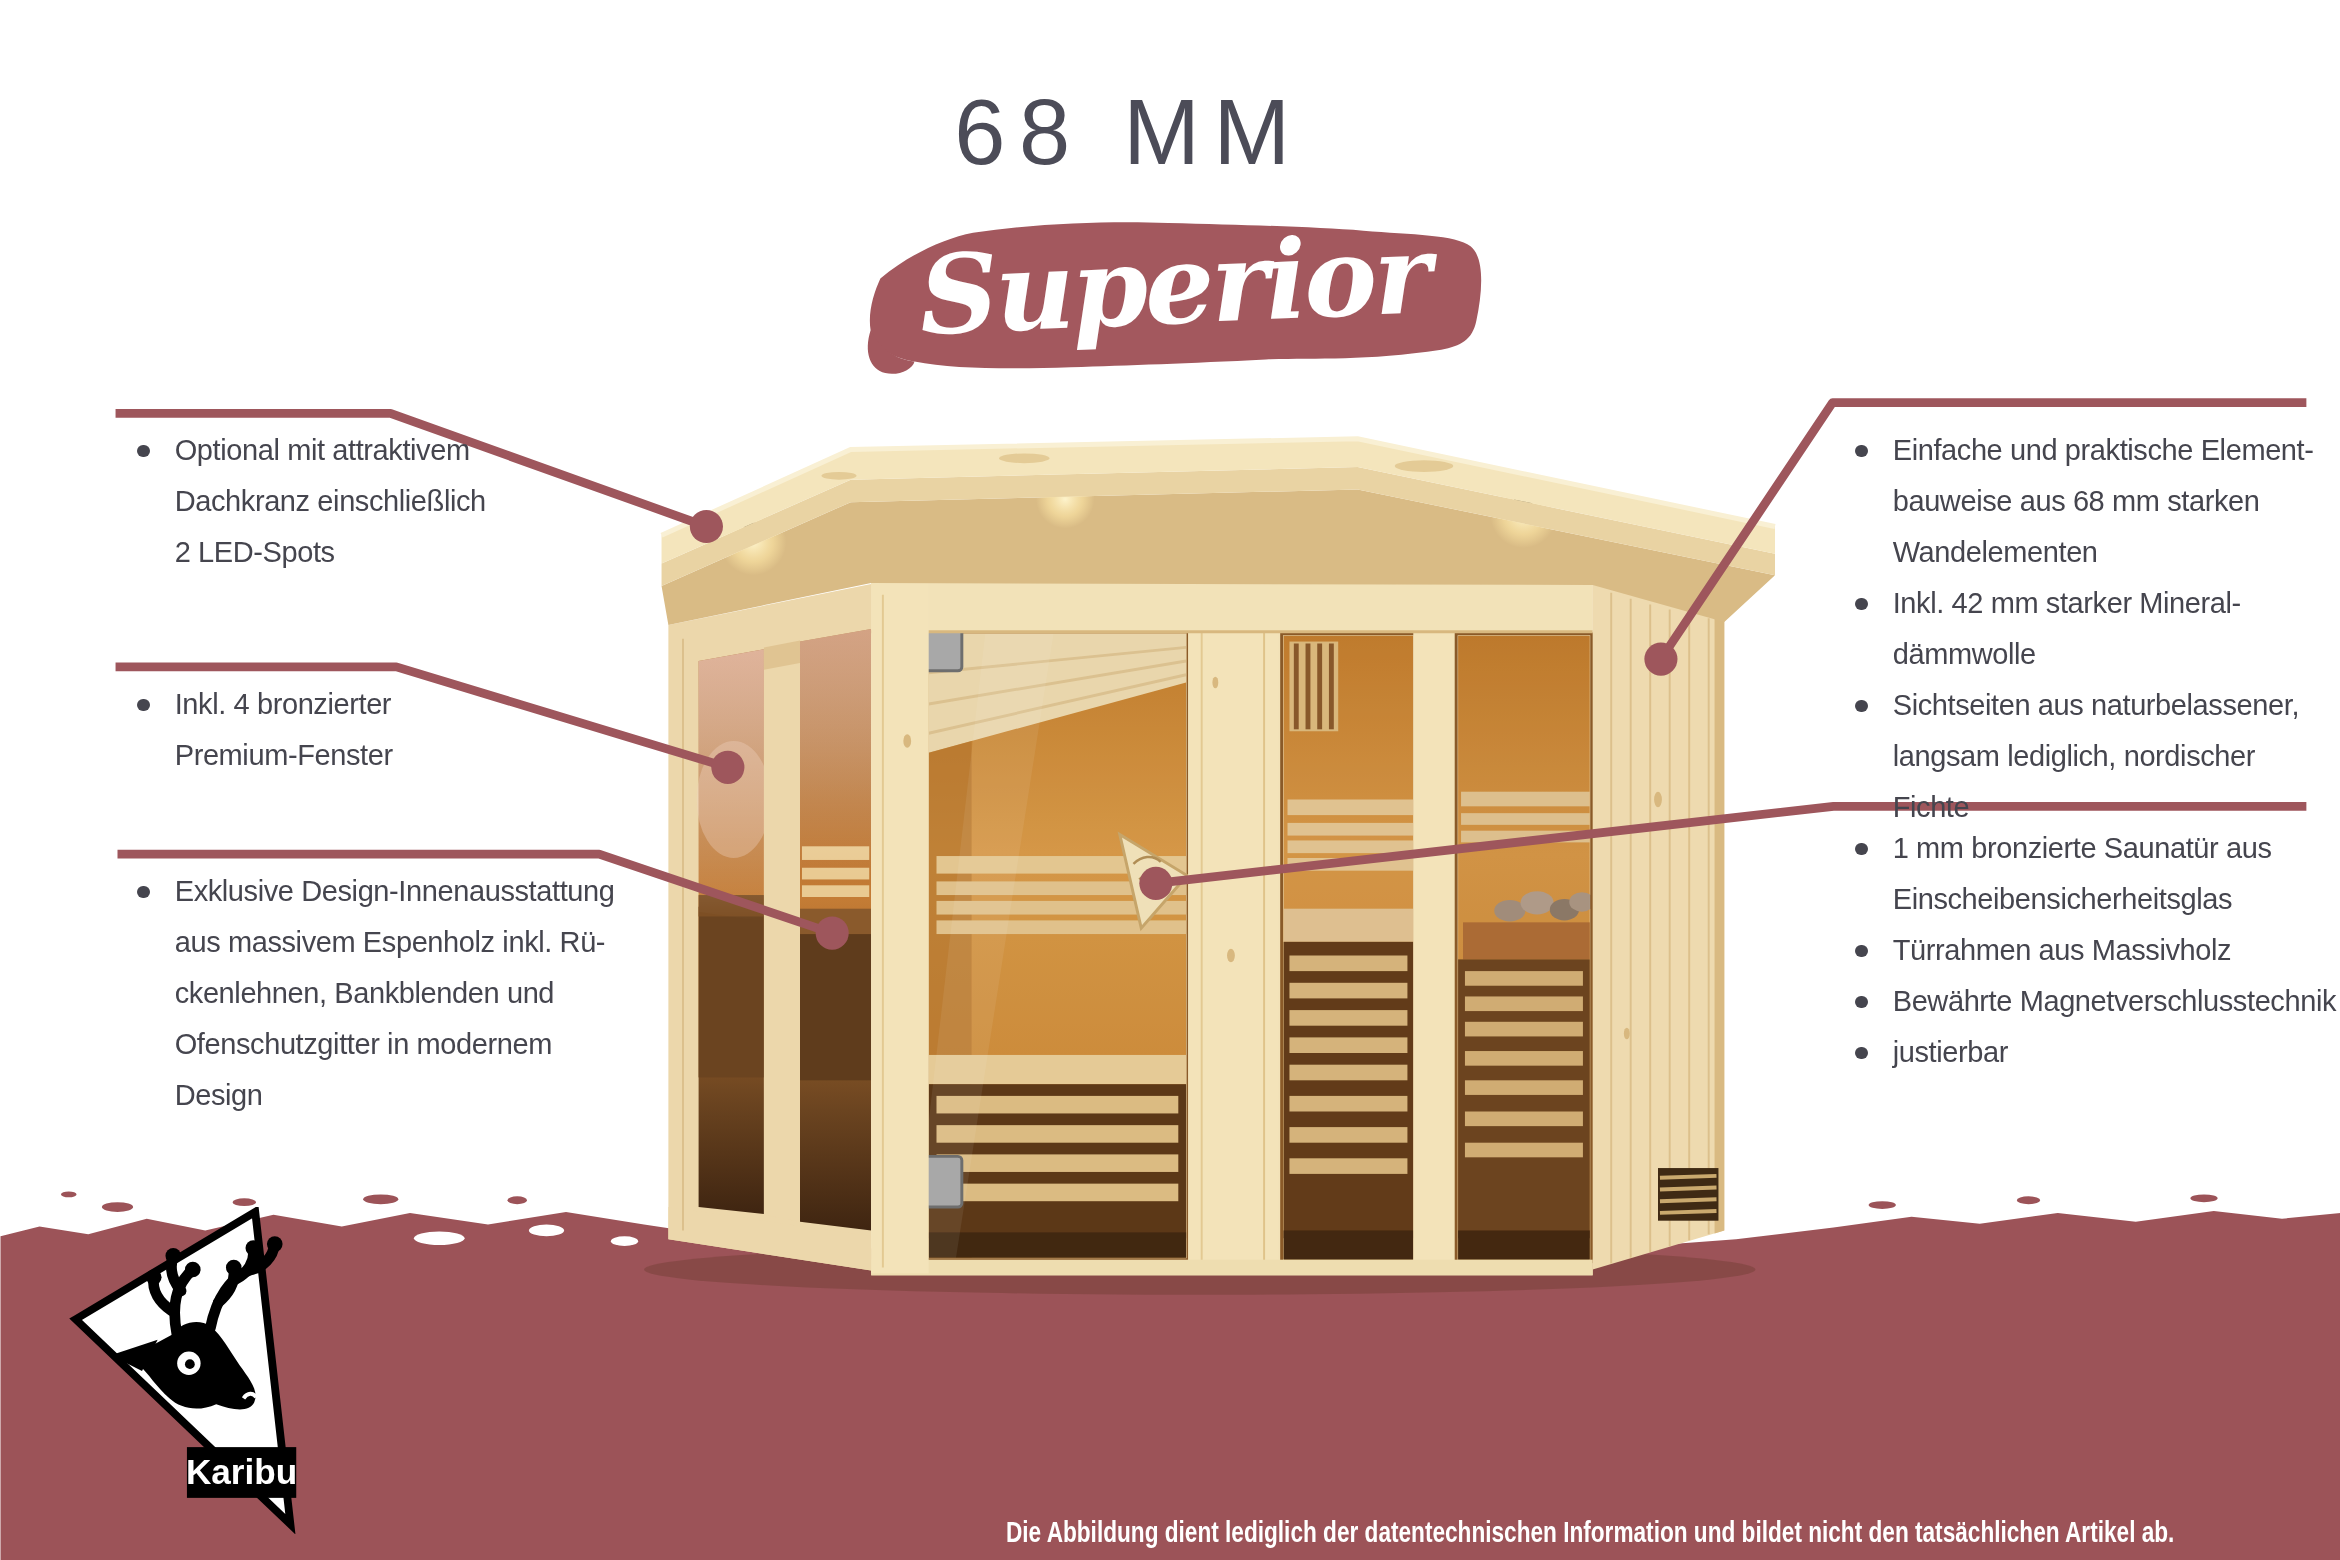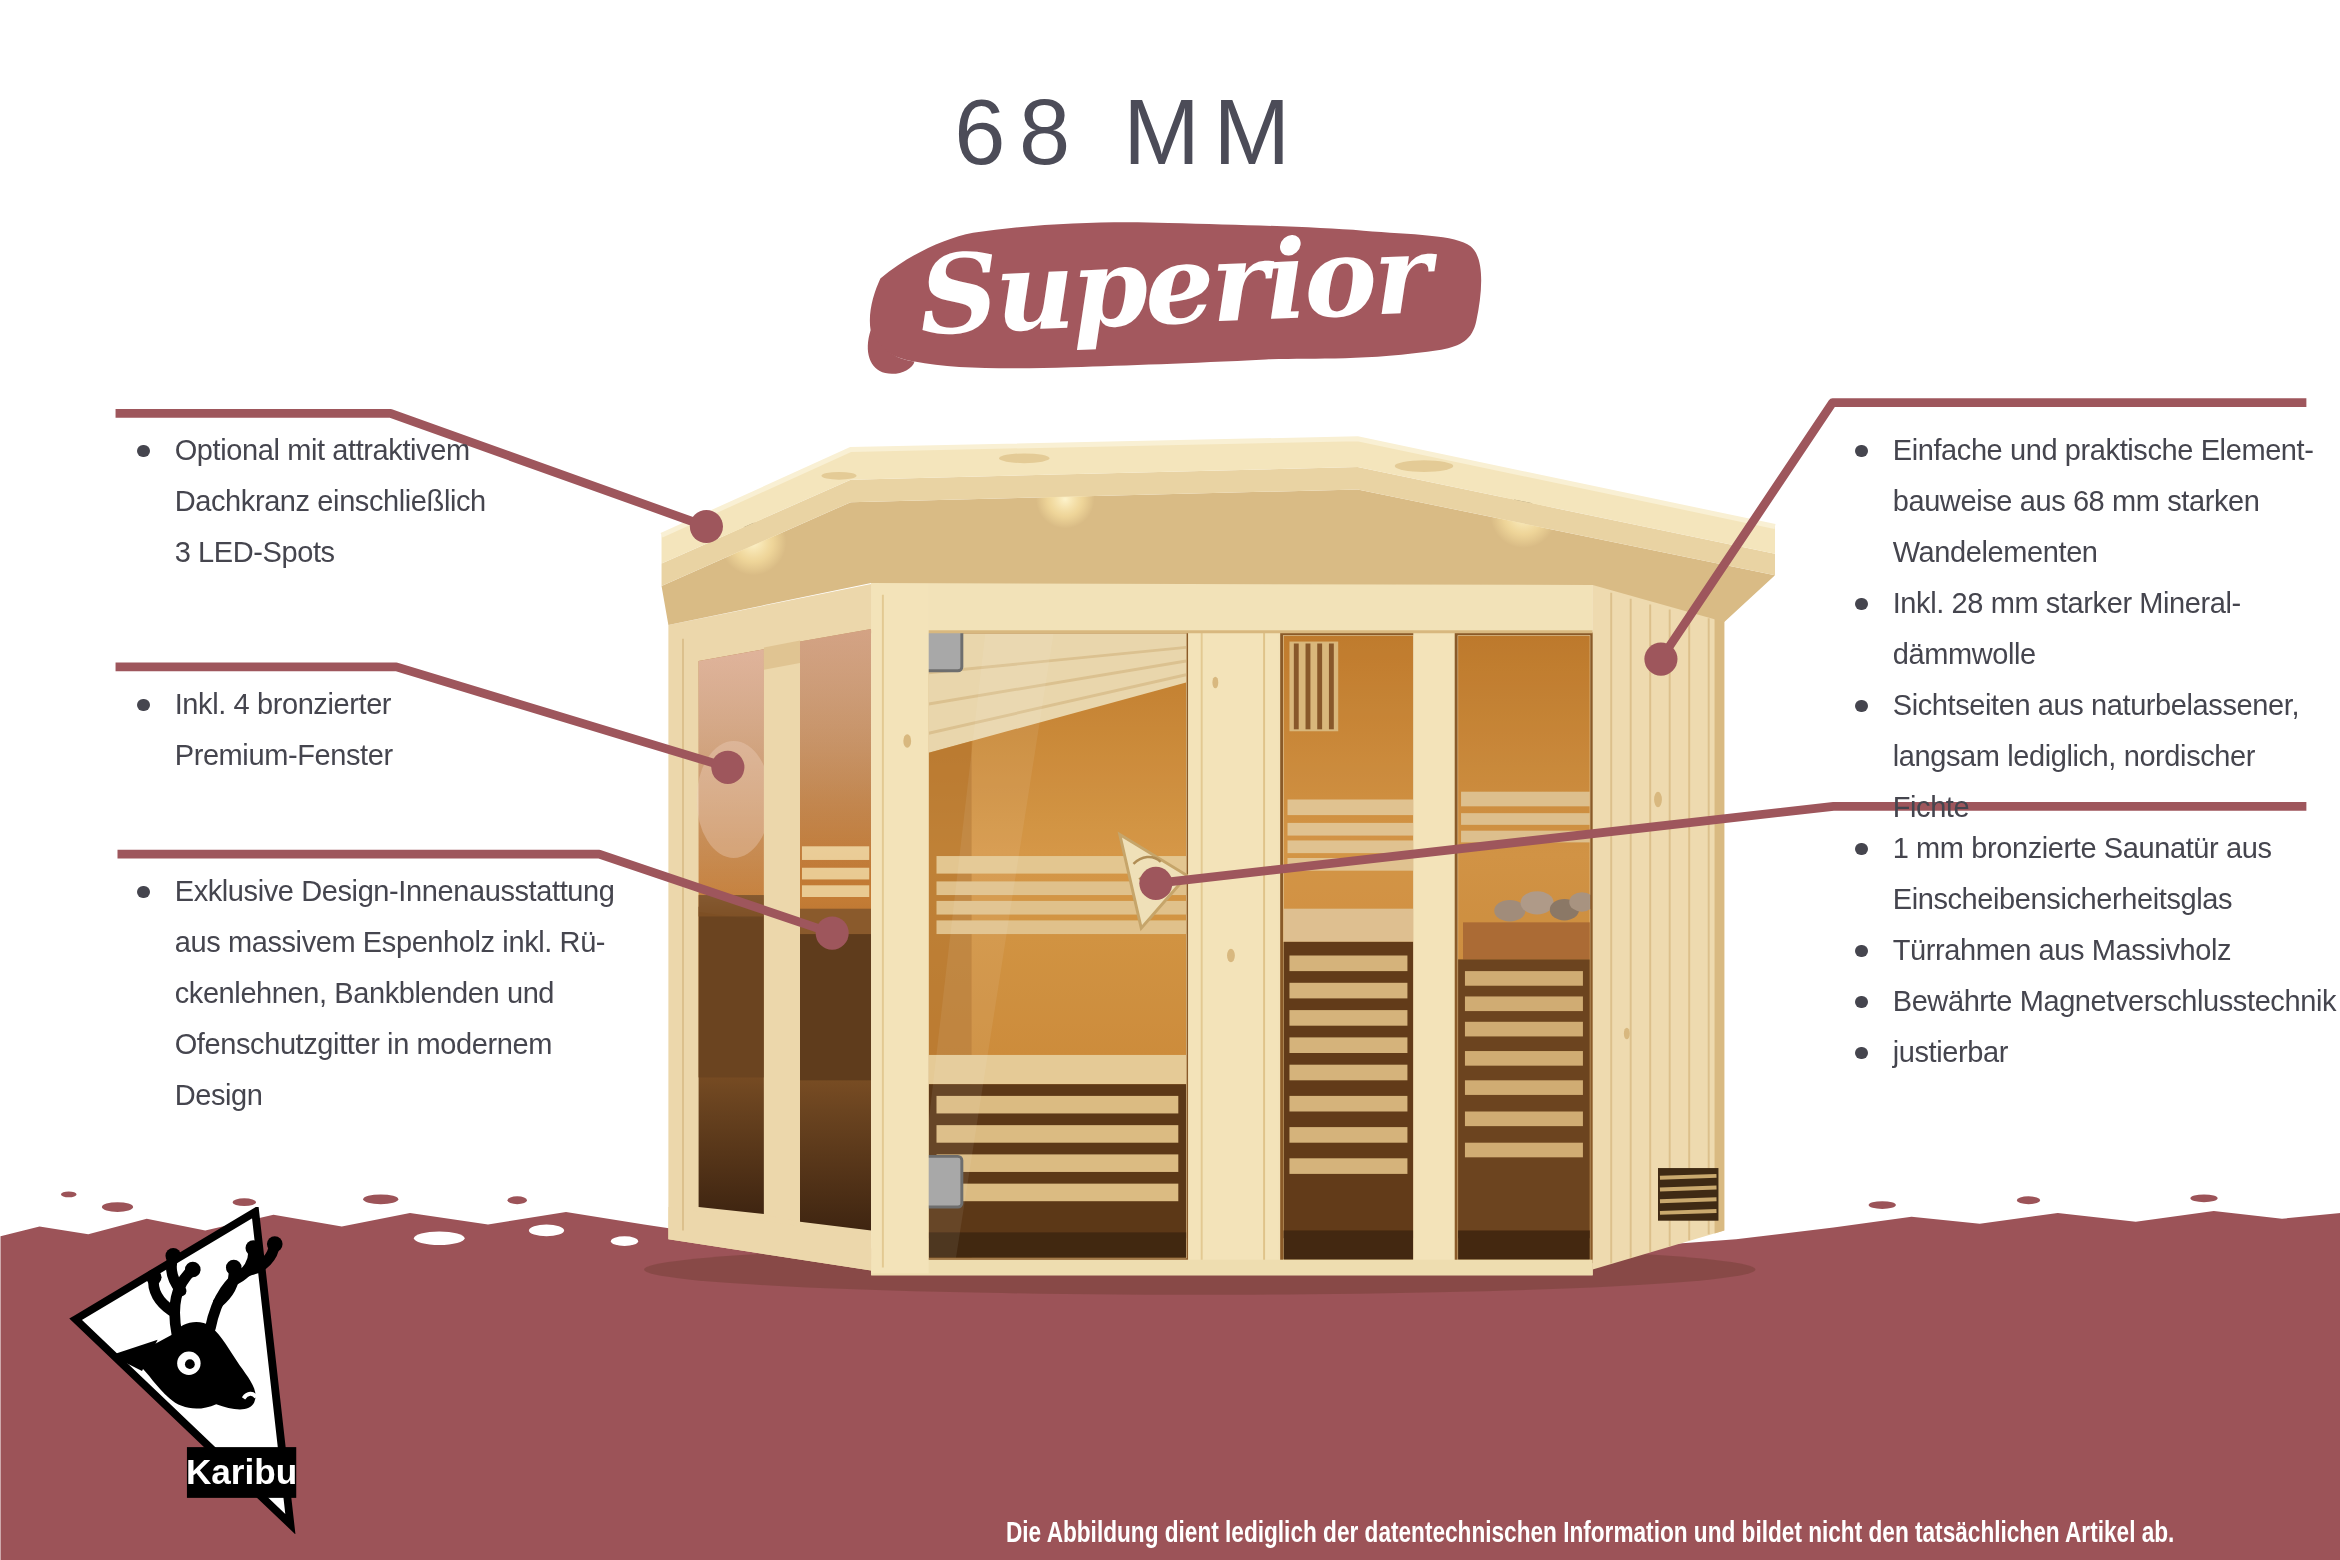--- a/index.html
+++ b/index.html
@@ -316,21 +316,21 @@
     <path fill="#A3585E" d="M15,118 C8,140 14,158 30,162 C44,165 58,158 60,150 C40,148 24,136 15,118 Z"></path>
   </svg>
   <span class="script">Superior</span>
 </div>
 
 <div class="abs callout" style="left:137px;top:425px">
   <span class="bullet"></span>
   <div class="lines stack">
     <div>Optional mit attraktivem</div>
     <div>Dachkranz einschließlich</div>
-    <div>3 LED-Spots</div>
+    <div>2 LED-Spots</div>
   </div>
 </div>
 
 <div class="abs callout" style="left:137px;top:679px">
   <span class="bullet"></span>
   <div class="lines stack">
     <div>Inkl. 4 bronzierter</div>
     <div>Premium-Fenster</div>
   </div>
 </div>
@@ -351,21 +351,21 @@
     <span class="bullet"></span>
     <div class="lines stack">
       <div>Einfache und praktische Element-</div>
       <div>bauweise aus 68 mm starken</div>
       <div>Wandelementen</div>
     </div>
   </div>
   <div class="callout">
     <span class="bullet"></span>
     <div class="lines stack">
-      <div>Inkl. 28 mm starker Mineral-</div>
+      <div>Inkl. 42 mm starker Mineral-</div>
       <div>dämmwolle</div>
     </div>
   </div>
   <div class="callout">
     <span class="bullet"></span>
     <div class="lines stack">
       <div>Sichtseiten aus naturbelassener,</div>
       <div>langsam lediglich, nordischer</div>
       <div>Fichte</div>
     </div>

